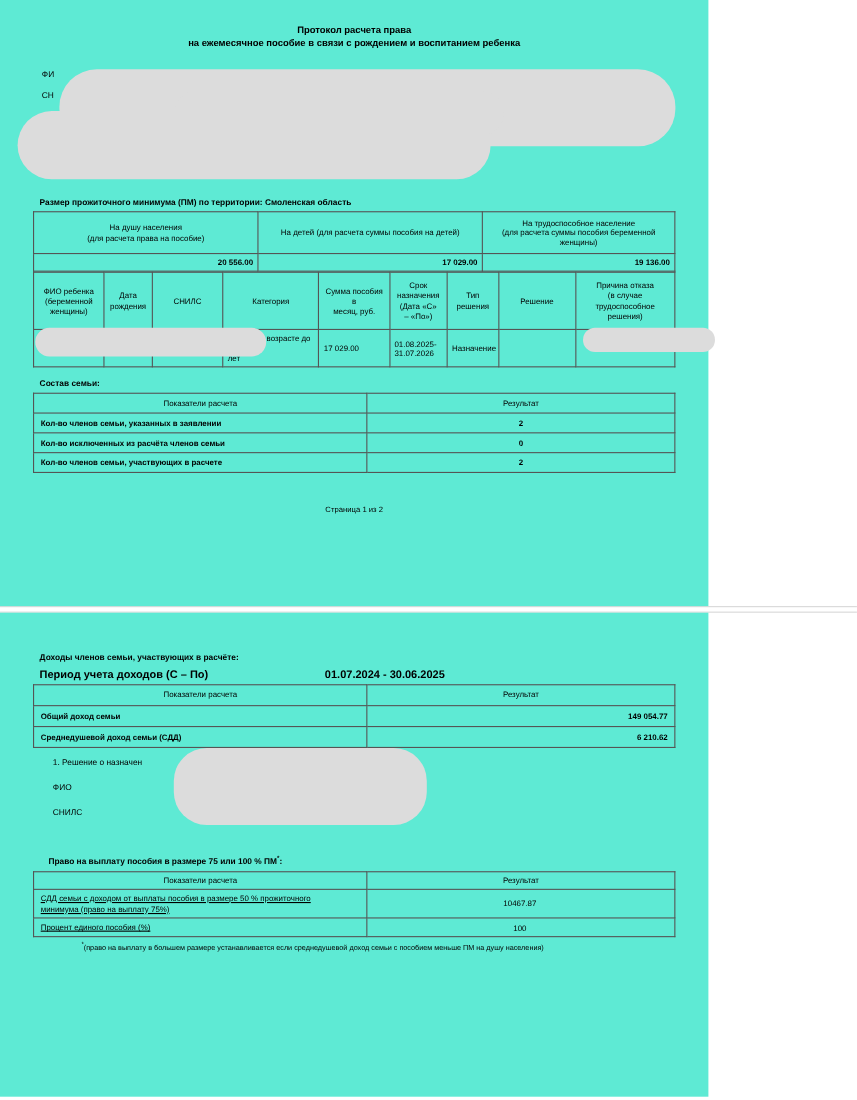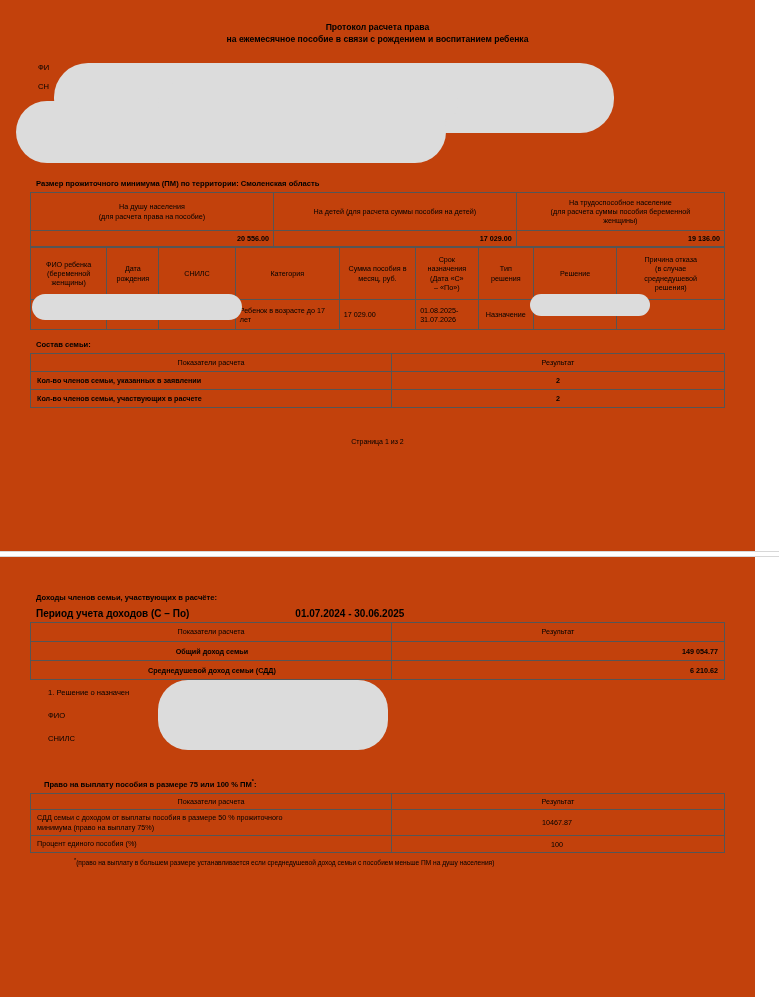--- a/index.html
+++ b/index.html
@@ -10,23 +10,23 @@
   }
   body {
     width: 779px;
     min-height: 1000px;
     font-family: "Liberation Sans", sans-serif;
     font-size: 7.5px;
     color: #000000;
     position: relative;
   }
   .page {
-    width: 755px;
-    position: relative;
-    background: #c2410c;
+    width: 644px;
+    position: relative;
+    background: #5eead4;
   }
   .page1 {
     padding: 22px 30px 0 30px;
     min-height: 551px;
     position: relative;
   }
   .page-sep {
     height: 6px;
     background: #ffffff;
     border-top: 1px solid #d8d8d8;
@@ -138,39 +138,39 @@
   .period-row {
     display: flex;
     align-items: center;
     margin: 6px 0 3px 6px;
     font-size: 10px;
   }
   .period-row .plabel { font-weight: bold; }
   .period-row .pval { font-weight: bold; margin-left: 106px; }
 
   .inc-table th, .inc-table td { height: 19px; }
-  .inc-table .lbl { padding-left: 6px; font-weight: bold; text-align: center; }
+  .inc-table .lbl { padding-left: 6px; font-weight: bold; }
   .inc-table .res { text-align: right; font-weight: bold; padding-right: 6px; }
 
   .decisions-list {
     margin: 4px 0 0 18px;
     line-height: 2.3;
     font-size: 7.6px;
     position: relative;
     height: 84px;
   }
   .decisions-list .itm { height: 23px; }
   .redact.d1 {
     left: 110px; top: -4px;
     width: 230px; height: 70px;
     border-radius: 30px;
   }
 
   .right-table th, .right-table td { font-size: 7.2px; }
-  .right-table td.lbl { padding-left: 6px; line-height: 1.35; }
+  .right-table td.lbl { padding-left: 6px; line-height: 1.35; text-decoration: underline; }
   .right-table td.res { text-align: center; padding-right: 6px; }
 
   .footnote {
     font-size: 6.6px;
     margin: 4px 0 0 44px;
   }
   sup { font-size: 5.5px; }
 </style>
 </head>
 <body>
@@ -263,21 +263,21 @@
           <div>– «По»)</div>
         </th>
         <th>
           <div>Тип</div>
           <div>решения</div>
         </th>
         <th>Решение</th>
         <th>
           <div>Причина отказа</div>
           <div>(в случае</div>
-          <div>среднедушевой</div>
+          <div>трудоспособное</div>
           <div>решения)</div>
         </th>
       </tr>
     </thead>
     <tbody>
       <tr>
         <td></td>
         <td class="c"></td>
         <td class="c"></td>
         <td>
@@ -312,20 +312,24 @@
         <th>Показатели расчета</th>
         <th>Результат</th>
       </tr>
     </thead>
     <tbody>
       <tr>
         <td class="lbl">Кол-во членов семьи, указанных в заявлении</td>
         <td class="res">2</td>
       </tr>
       <tr>
+        <td class="lbl">Кол-во исключенных из расчёта членов семьи</td>
+        <td class="res">0</td>
+      </tr>
+      <tr>
         <td class="lbl">Кол-во членов семьи, участвующих в расчете</td>
         <td class="res">2</td>
       </tr>
     </tbody>
   </table>
 
   <div class="page-footer">Страница 1 из 2</div>
 </div>
 
 <div class="page-sep"></div>

